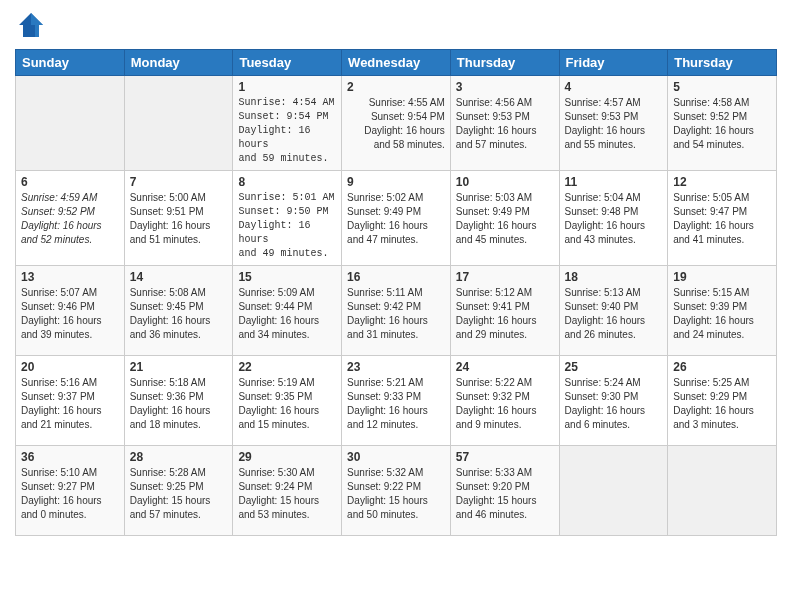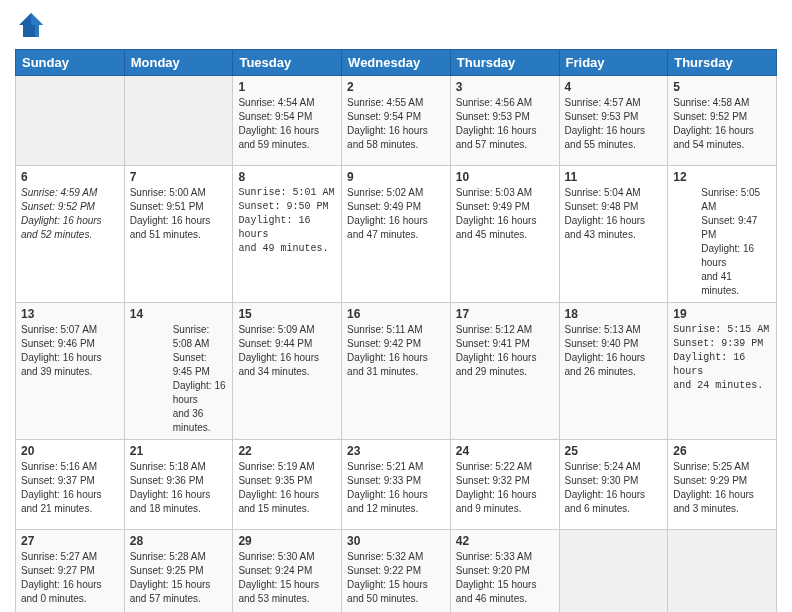--- a/index.html
+++ b/index.html
@@ -135,28 +135,28 @@
           <th>Friday</th>
           <th>Thursday</th>
         </tr>
     </thead>
     <tbody id="calendar-body">
     <tr>
           <td class="empty-cell"></td>
           <td class="empty-cell"></td>
           <td>
             <span class="day-num">1</span>
-            <div class="day-info" style="white-space: pre-line;">Sunrise: 4:54 AM
+            <div class="day-info" style="white-space: pre-line; font-family: Liberation Mono, monospace;">Sunrise: 4:54 AM
 Sunset: 9:54 PM
 Daylight: 16 hours
 and 59 minutes.</div>
           </td>
           <td>
             <span class="day-num">2</span>
-            <div class="day-info" style="white-space: pre-line;">Sunrise: 4:55 AM
+            <div class="day-info" style="white-space: pre-line; text-align: right;">Sunrise: 4:55 AM
 Sunset: 9:54 PM
 Daylight: 16 hours
 and 58 minutes.</div>
           </td>
           <td>
             <span class="day-num">3</span>
             <div class="day-info" style="white-space: pre-line;">Sunrise: 4:56 AM
 Sunset: 9:53 PM
 Daylight: 16 hours
 and 57 minutes.</div>
@@ -214,37 +214,37 @@
           </td>
           <td>
             <span class="day-num">11</span>
             <div class="day-info" style="white-space: pre-line;">Sunrise: 5:04 AM
 Sunset: 9:48 PM
 Daylight: 16 hours
 and 43 minutes.</div>
           </td>
           <td>
             <span class="day-num">12</span>
-            <div class="day-info" style="white-space: pre-line; margin-left: 28px;">Sunrise: 5:05 AM
+            <div class="day-info" style="white-space: pre-line;">Sunrise: 5:05 AM
 Sunset: 9:47 PM
 Daylight: 16 hours
 and 41 minutes.</div>
           </td>
         </tr>
         <tr>
           <td>
             <span class="day-num">13</span>
             <div class="day-info" style="white-space: pre-line;">Sunrise: 5:07 AM
 Sunset: 9:46 PM
 Daylight: 16 hours
 and 39 minutes.</div>
           </td>
           <td>
             <span class="day-num">14</span>
-            <div class="day-info" style="white-space: pre-line; margin-left: 43px;">Sunrise: 5:08 AM
+            <div class="day-info" style="white-space: pre-line;">Sunrise: 5:08 AM
 Sunset: 9:45 PM
 Daylight: 16 hours
 and 36 minutes.</div>
           </td>
           <td>
             <span class="day-num">15</span>
             <div class="day-info" style="white-space: pre-line;">Sunrise: 5:09 AM
 Sunset: 9:44 PM
 Daylight: 16 hours
 and 34 minutes.</div>
@@ -265,21 +265,21 @@
           </td>
           <td>
             <span class="day-num">18</span>
             <div class="day-info" style="white-space: pre-line;">Sunrise: 5:13 AM
 Sunset: 9:40 PM
 Daylight: 16 hours
 and 26 minutes.</div>
           </td>
           <td>
             <span class="day-num">19</span>
-            <div class="day-info" style="white-space: pre-line; font-family: Liberation Mono, monospace;">Sunrise: 5:15 AM
+            <div class="day-info" style="white-space: pre-line;">Sunrise: 5:15 AM
 Sunset: 9:39 PM
 Daylight: 16 hours
 and 24 minutes.</div>
           </td>
         </tr>
         <tr>
           <td>
             <span class="day-num">20</span>
             <div class="day-info" style="white-space: pre-line;">Sunrise: 5:16 AM
 Sunset: 9:37 PM
@@ -324,22 +324,22 @@
           <td>
             <span class="day-num">26</span>
             <div class="day-info" style="white-space: pre-line;">Sunrise: 5:25 AM
 Sunset: 9:29 PM
 Daylight: 16 hours
 and 3 minutes.</div>
           </td>
         </tr>
         <tr>
           <td>
-            <span class="day-num">27</span>
-            <div class="day-info" style="white-space: pre-line;">Sunrise: 5:27 AM
+            <span class="day-num">36</span>
+            <div class="day-info" style="white-space: pre-line;">Sunrise: 5:10 AM
 Sunset: 9:27 PM
 Daylight: 16 hours
 and 0 minutes.</div>
           </td>
           <td>
             <span class="day-num">28</span>
             <div class="day-info" style="white-space: pre-line;">Sunrise: 5:28 AM
 Sunset: 9:25 PM
 Daylight: 15 hours
 and 57 minutes.</div>
@@ -352,21 +352,21 @@
 and 53 minutes.</div>
           </td>
           <td>
             <span class="day-num">30</span>
             <div class="day-info" style="white-space: pre-line;">Sunrise: 5:32 AM
 Sunset: 9:22 PM
 Daylight: 15 hours
 and 50 minutes.</div>
           </td>
           <td>
-            <span class="day-num">42</span>
+            <span class="day-num">57</span>
             <div class="day-info" style="white-space: pre-line;">Sunrise: 5:33 AM
 Sunset: 9:20 PM
 Daylight: 15 hours
 and 46 minutes.</div>
           </td>
           <td class="empty-cell"></td>
           <td class="empty-cell"></td>
         </tr>
       </tbody>
   </table>

